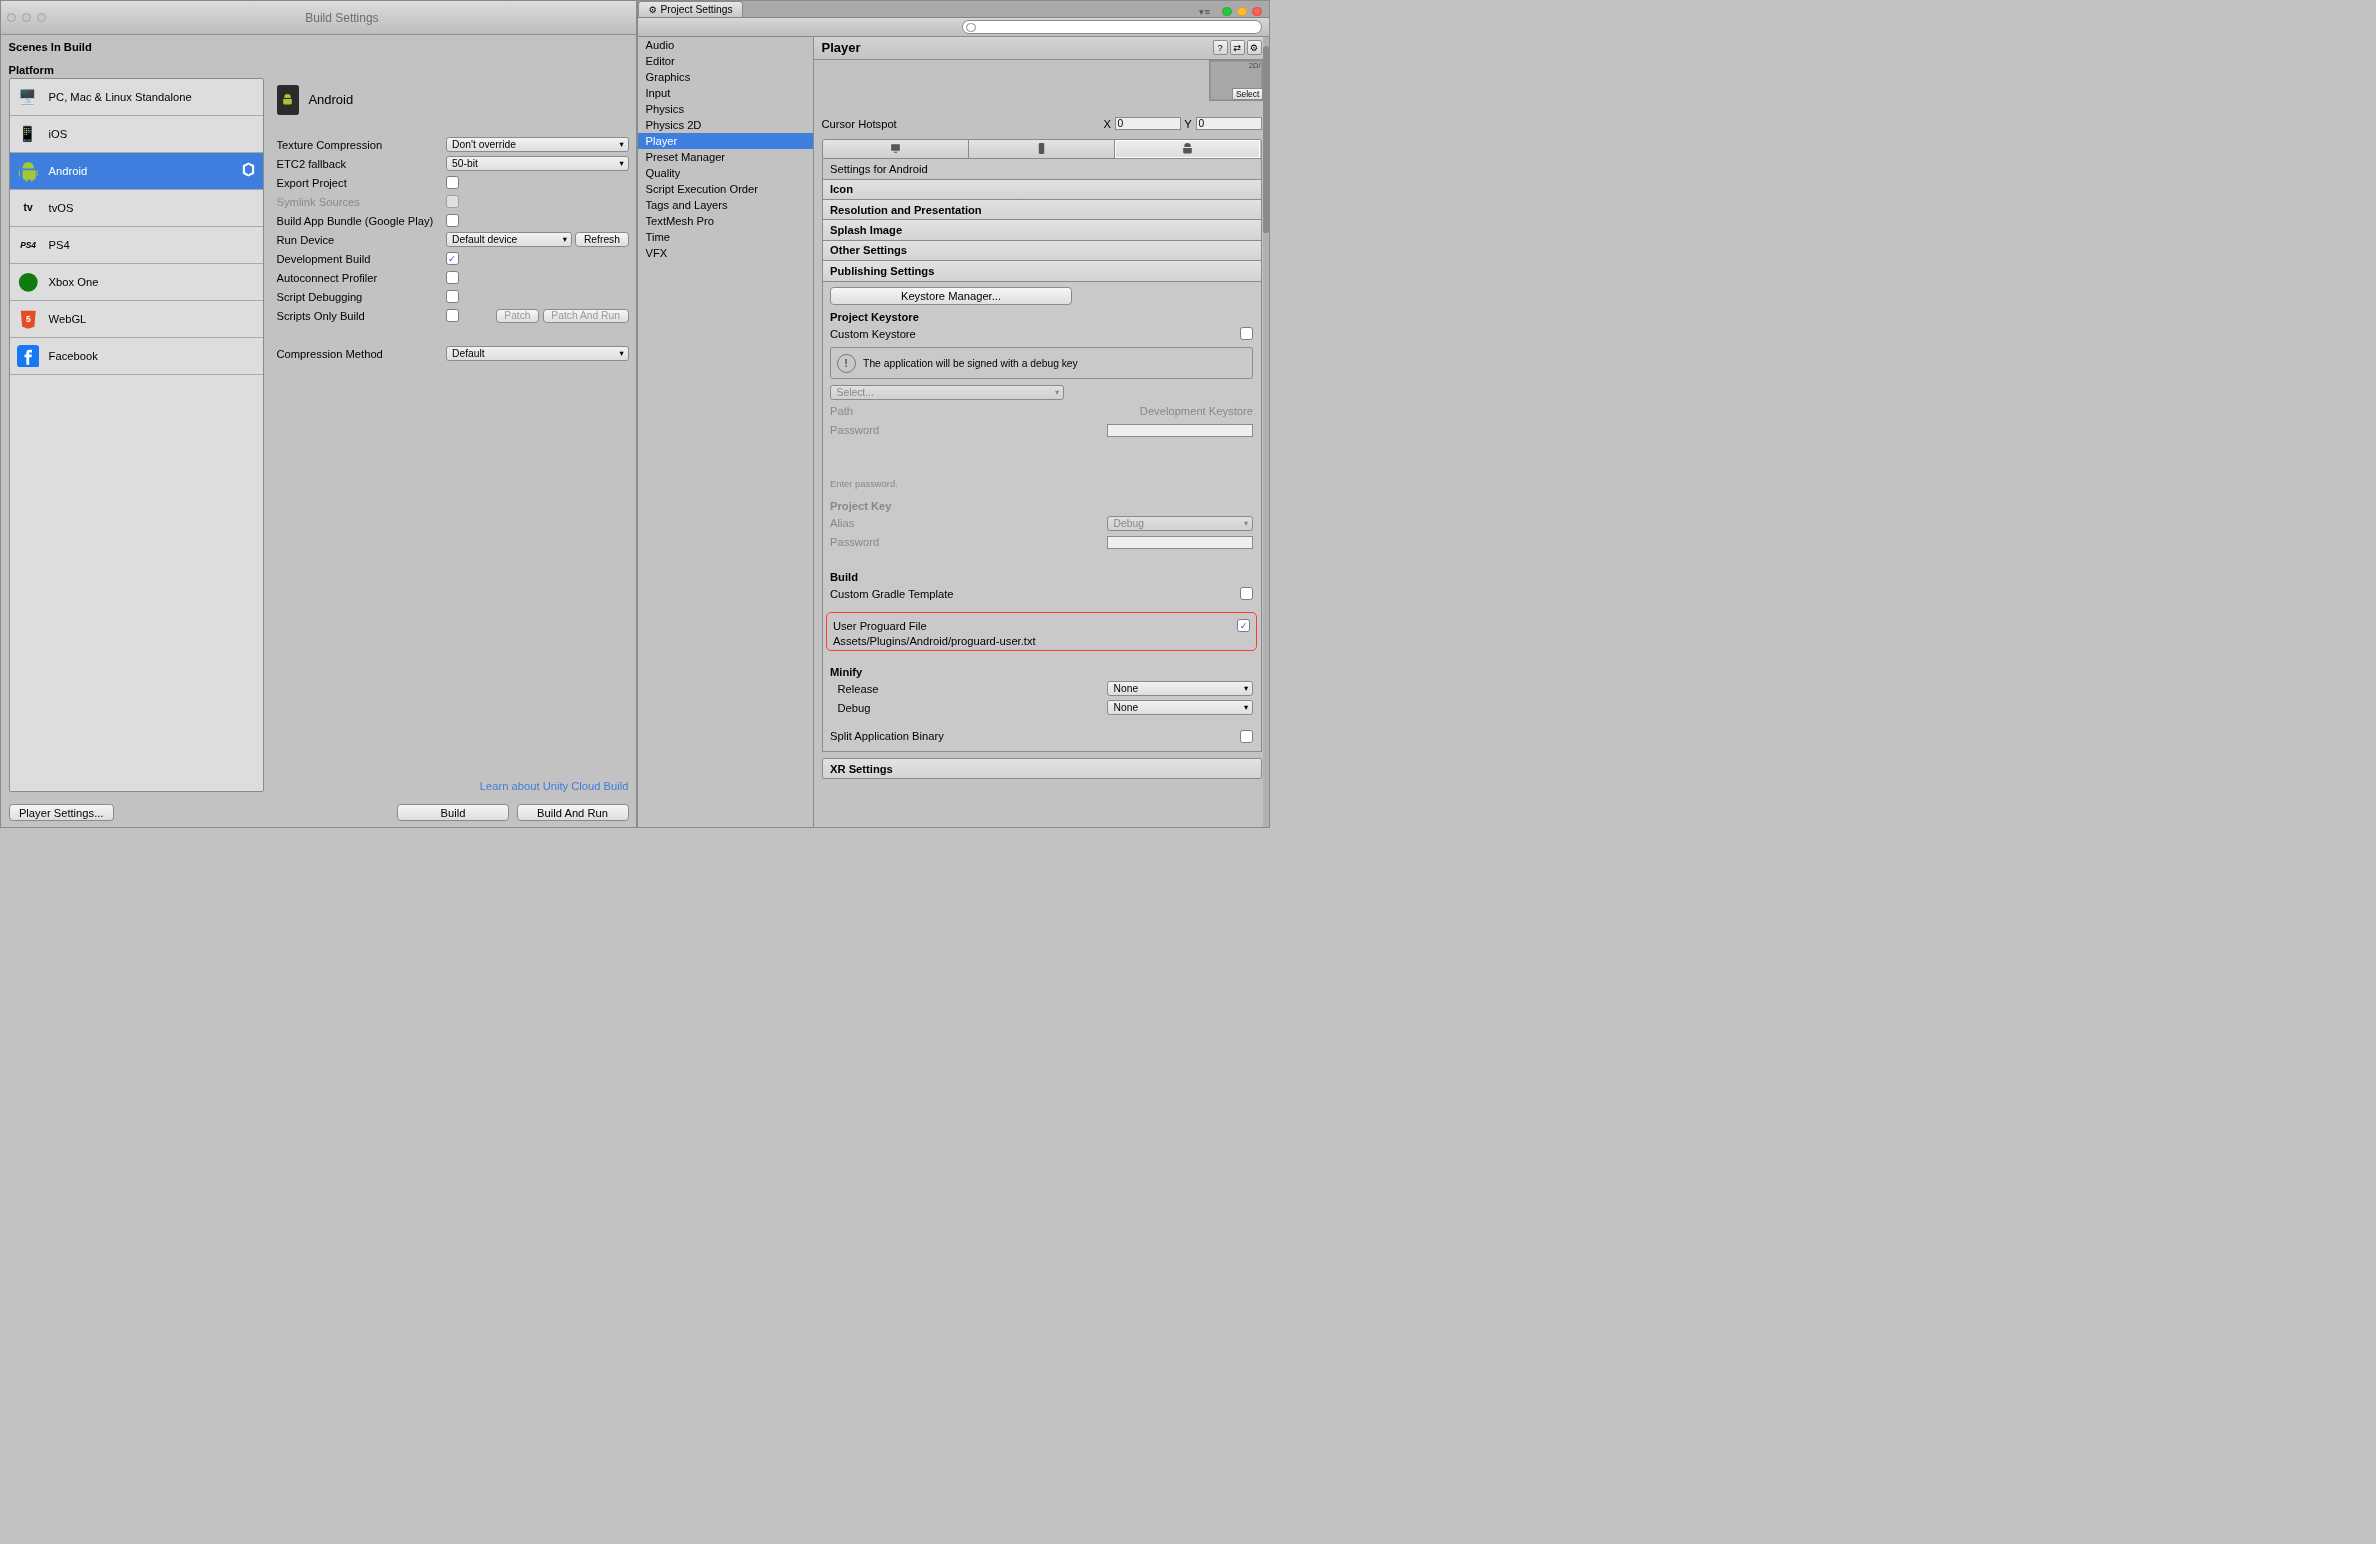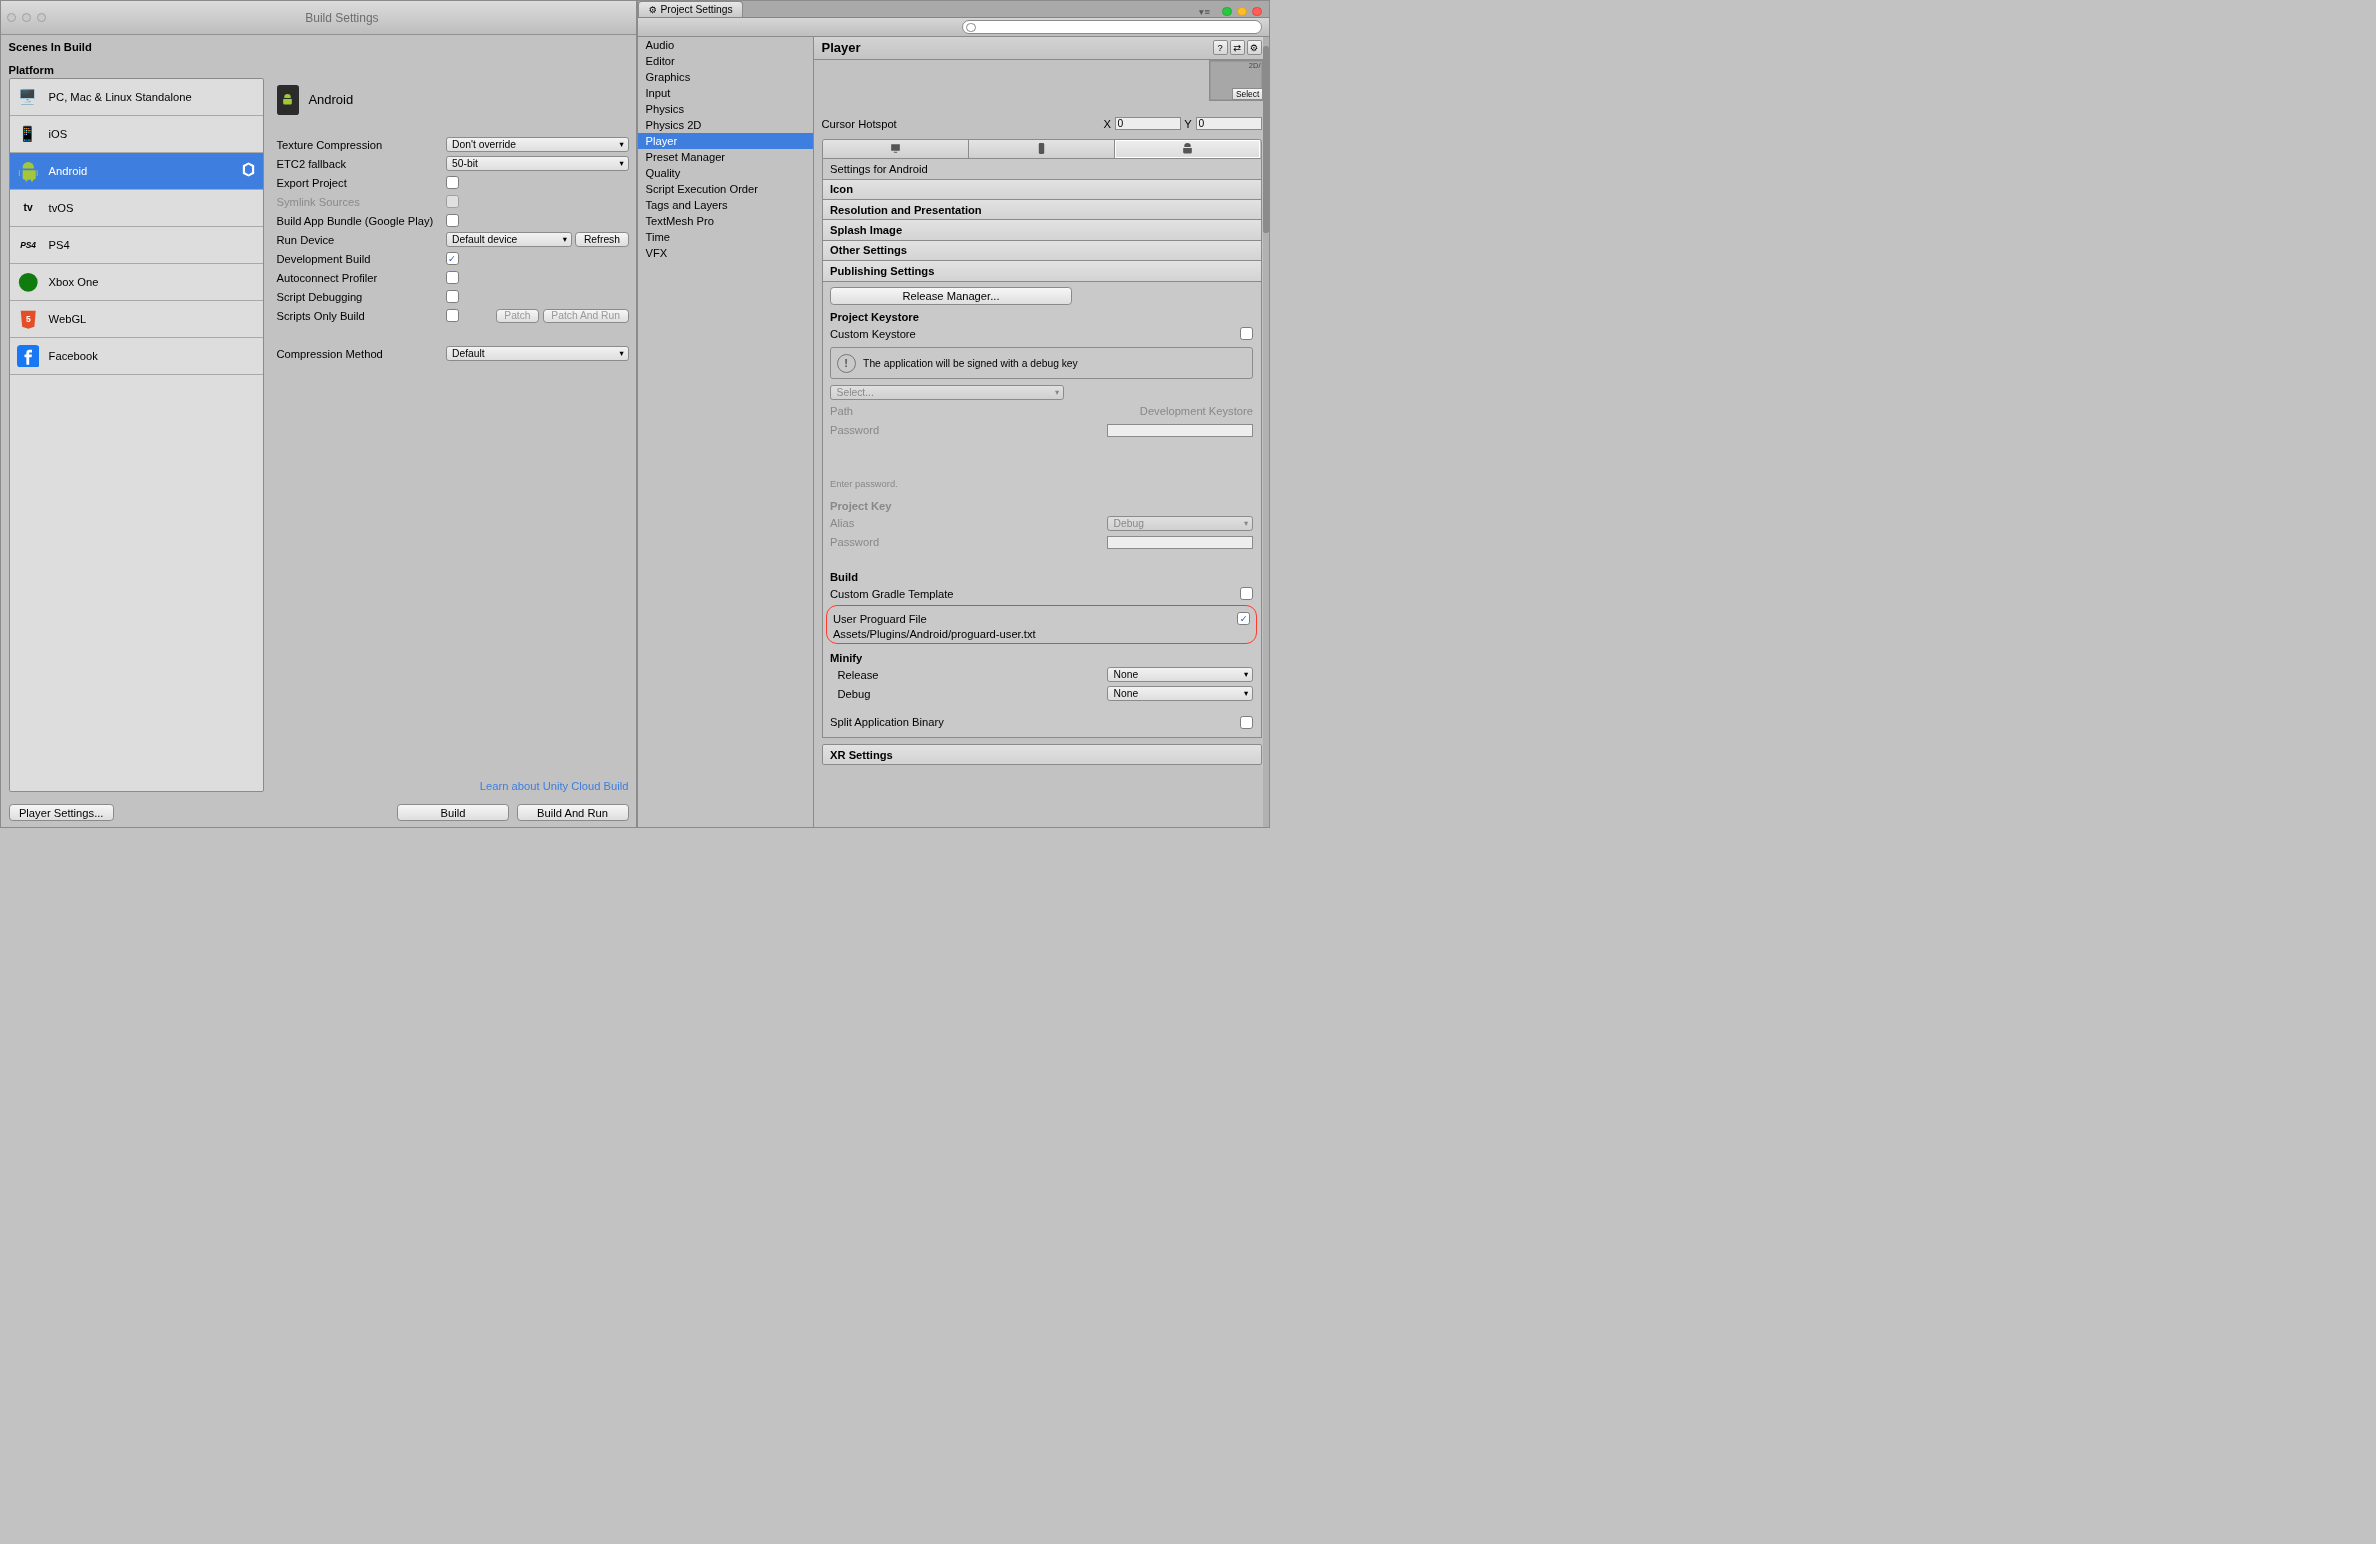--- a/index.html
+++ b/index.html
@@ -95,21 +95,21 @@
   .info-box { border:0.9px solid #8b8b8b; border-radius:2.8px; display:flex; align-items:center; gap:7.5px; padding:5.6px; margin:3.7px 0;}
   .info-box .ii { width:19px; height:19px; border:0.9px solid #777; border-radius:50%; display:flex;align-items:center;justify-content:center; font-weight:bold; color:#555;}
   .dd { border:0.9px solid #8b8b8b; background:linear-gradient(#f2f2f2,#dedede); font-size:10.3px; padding:0.9px 15px 0.9px 5.6px; border-radius:2.8px; position:relative; height:15px; display:inline-flex; align-items:center; min-width:75px;}
   .dd.full { width:100%; }
   .dd::after { content:"▾"; position:absolute; right:3.7px; top:0.9px; font-size:8.4px;}
   .dd.disabled{ color:#888; background:linear-gradient(#e0e0e0,#d0d0d0);}
   .kv { display:flex; align-items:center; height:19px; font-size:11.2px;}
   .kv .k { flex:1; }
   .kv .v { width:146px;}
   .kv input[type=text].pw { width:146px; height:13px; border:0.9px solid #8b8b8b; background:#eee;}
-  .hl { border:1.9px solid #ff3b30; border-radius:11px; padding:2.8px 5.6px; margin:2px -3.7px;}
+  .hl { border:1.9px solid #ff3b30; border-radius:5px; padding:2.8px 5.6px; margin:9px -3.7px;}
   .xr-hdr { border:0.9px solid #8b8b8b; background:linear-gradient(#e2e2e2,#d3d3d3); padding:3.7px 7.5px; font-weight:bold; font-size:11.2px; margin-top:5.6px; border-radius:1.9px;}
 
   .scrollbar-stub { position:absolute; right:0; top:0; bottom:0; width:5.6px; background:#b1b1b1;}
   .scrollbar-stub .th { position:absolute; left:0; right:0; top:9.4px; height:187px; background:#8b8b8b; border-radius:2.8px;}
 </style>
 </head>
 <body>
 
 <div class="app">
 
@@ -347,21 +347,21 @@
           </div>
 
           <div class="sfa-bar">Settings for Android</div>
           <div class="section-hdr">Icon</div>
           <div class="section-hdr">Resolution and Presentation</div>
           <div class="section-hdr">Splash Image</div>
           <div class="section-hdr">Other Settings</div>
           <div class="section-hdr">Publishing Settings</div>
 
           <div class="pub-box">
-            <button class="btn ksm-btn">Release Manager...</button>
+            <button class="btn ksm-btn">Keystore Manager...</button>
 
             <div class="sub-title">Project Keystore</div>
             <div class="kv">
               <span class="k">Custom Keystore</span>
               <span class="mini-chk"></span>
             </div>
             <div class="info-box">
               <div class="ii">!</div>
               <span style="font-size:10.3px;">The application will be signed with a debug key</span>
             </div>

